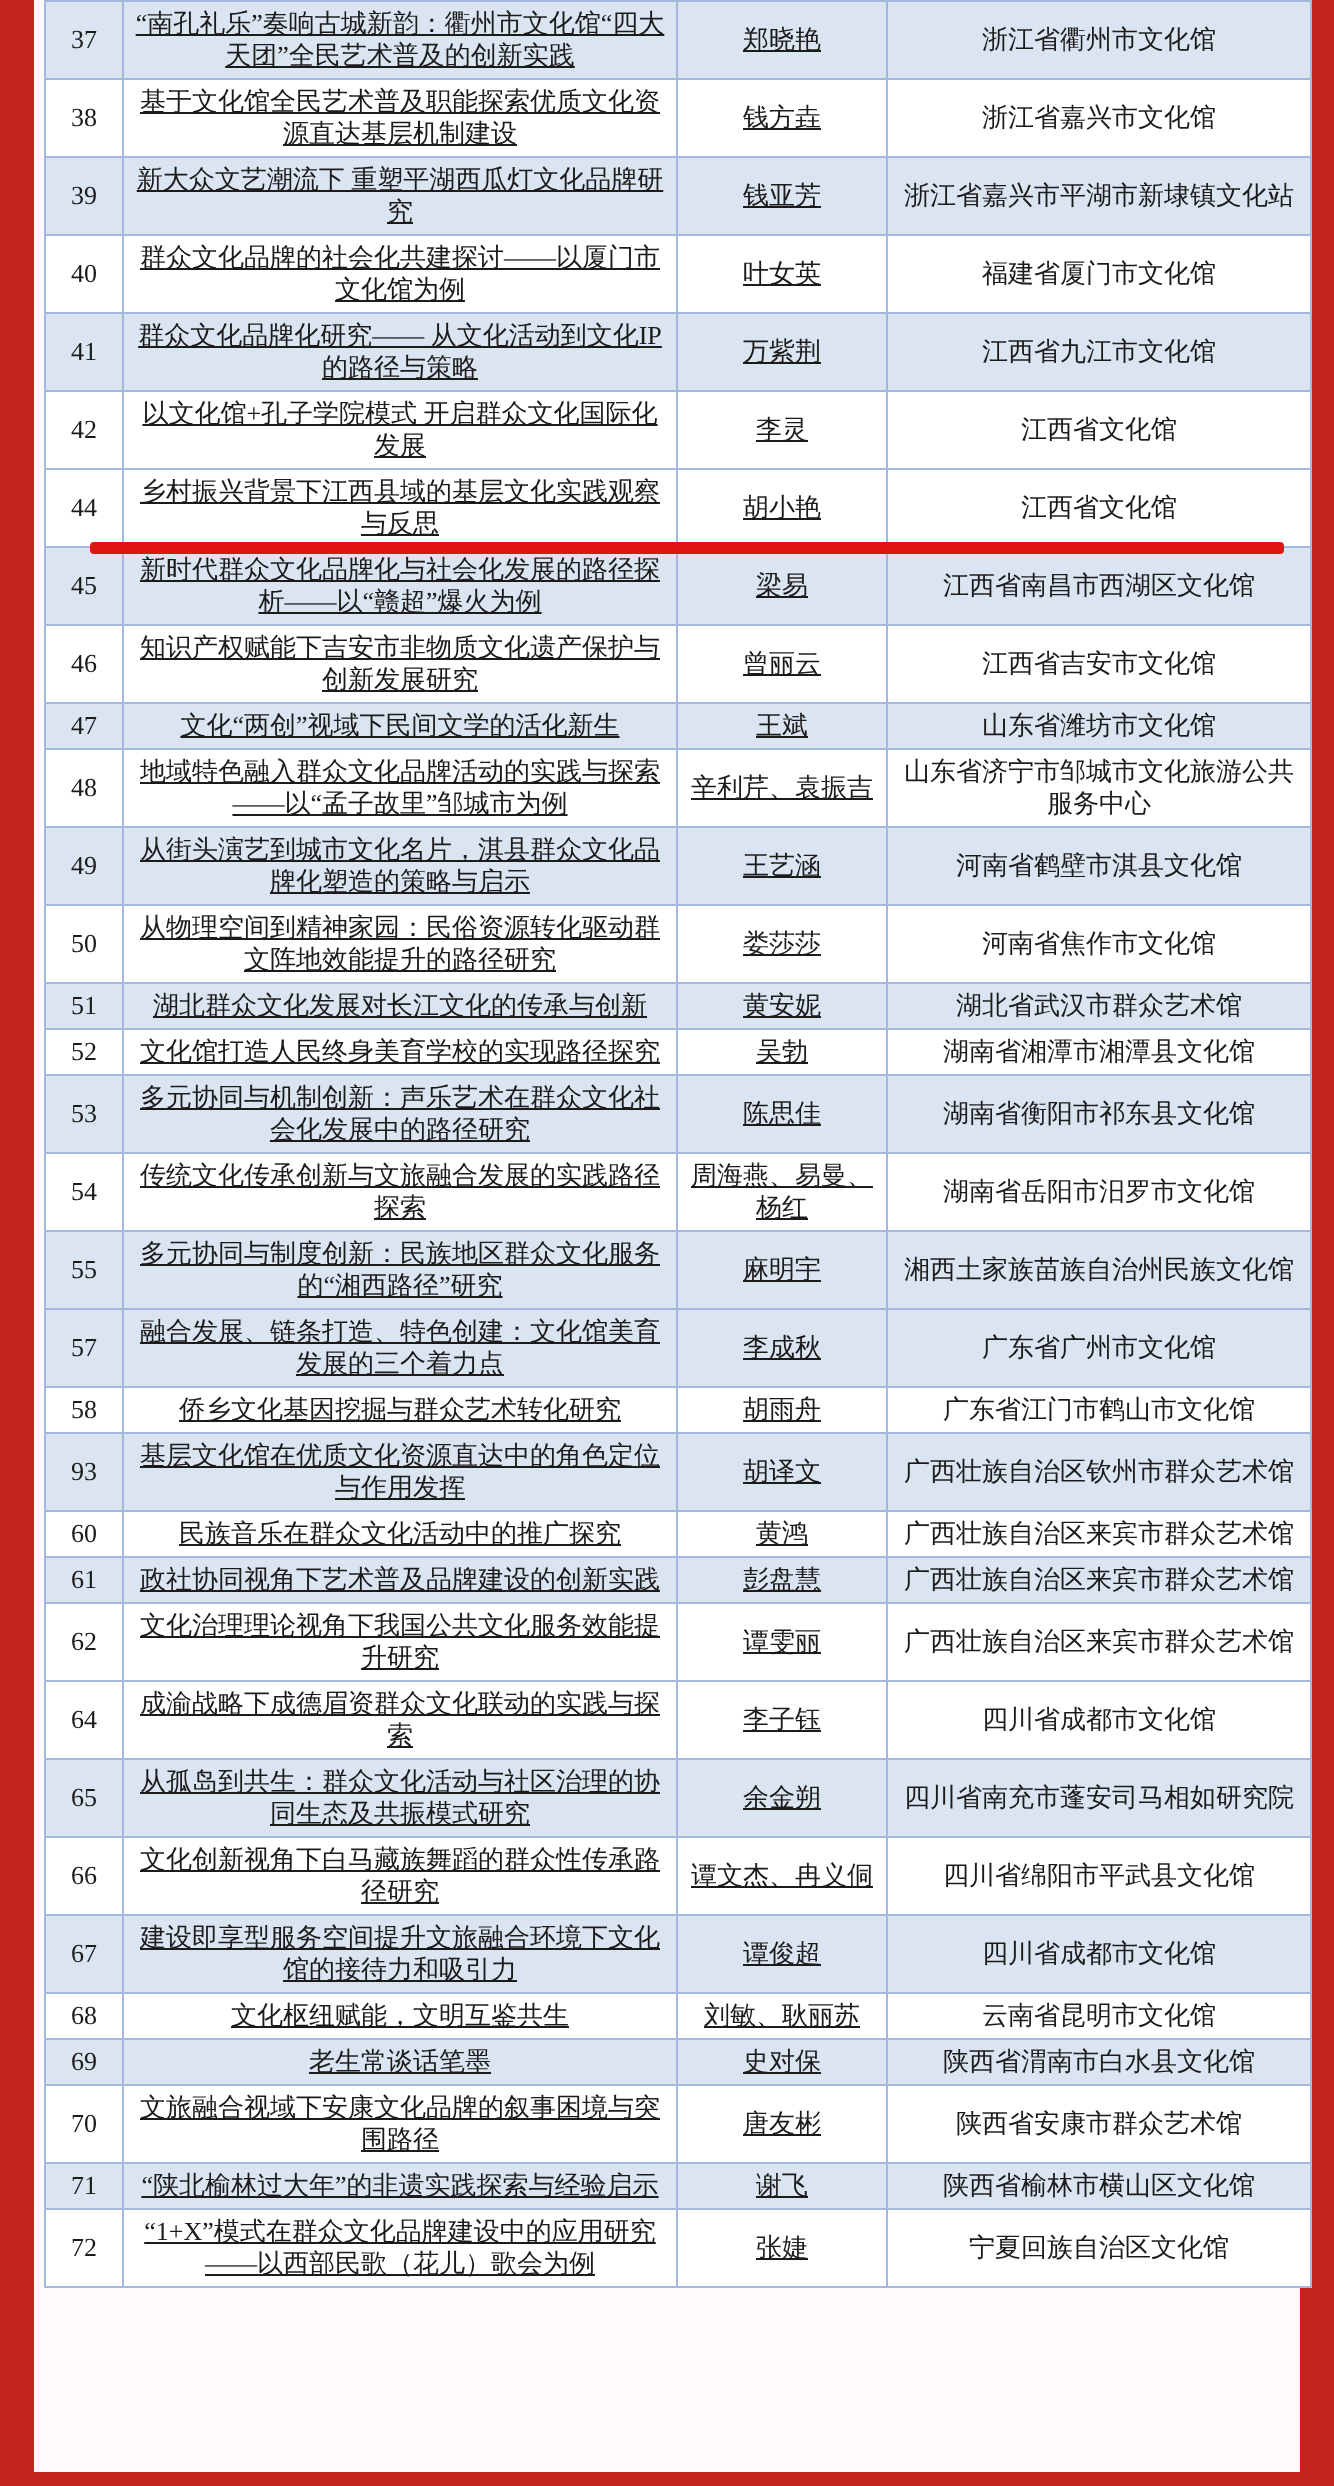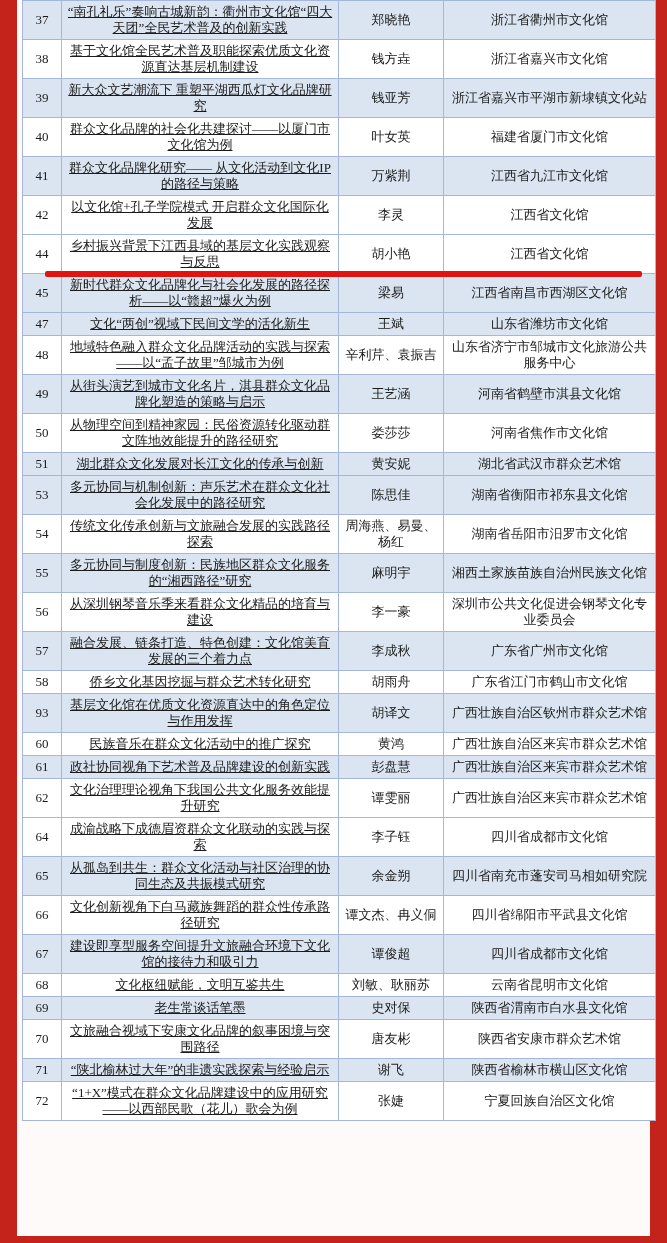--- a/index.html
+++ b/index.html
@@ -31,21 +31,21 @@
   }
   table.papers td {
     border: 1px solid #a3b8da;
     text-align: center;
     vertical-align: middle;
     padding: 3px 4px;
     word-break: break-all;
   }
   td.col-no    { width: 30px;  font-family: "Liberation Serif", serif; }
   td.col-title { width: 268px; padding: 3px 6px; text-decoration: underline; }
-  td.col-author{ width: 96px;  }
+  td.col-author{ width: 96px; text-decoration: underline;  }
   td.col-org   { width: 203px; }
   tr.shaded td { background: #dbe5f1; }   
   tr.plain  td { background: #ffffff; }
   
   .highlight-underline {
     position: absolute;
     left: 28px;
     width: 597px;
     height: 6px;
     background: #e01410;
@@ -100,20 +100,26 @@
     <td class="col-title">乡村振兴背景下江西县域的基层文化实践观察与反思</td>
     <td class="col-author">胡小艳</td>
     <td class="col-org">江西省文化馆</td>
   </tr>
         <tr class="shaded">
     <td class="col-no">45</td>
     <td class="col-title">新时代群众文化品牌化与社会化发展的路径探析——以“赣超”爆火为例</td>
     <td class="col-author">梁易</td>
     <td class="col-org">江西省南昌市西湖区文化馆</td>
   </tr>
+        <tr class="plain">
+    <td class="col-no">46</td>
+    <td class="col-title">知识产权赋能下吉安市非物质文化遗产保护与创新发展研究</td>
+    <td class="col-author">曾丽云</td>
+    <td class="col-org">江西省吉安市文化馆</td>
+  </tr>
         <tr class="shaded">
     <td class="col-no">47</td>
     <td class="col-title">文化“两创”视域下民间文学的活化新生</td>
     <td class="col-author">王斌</td>
     <td class="col-org">山东省潍坊市文化馆</td>
   </tr>
         <tr class="plain">
     <td class="col-no">48</td>
     <td class="col-title">地域特色融入群众文化品牌活动的实践与探索——以“孟子故里”邹城市为例</td>
     <td class="col-author">辛利芹、袁振吉</td>
@@ -130,43 +136,43 @@
     <td class="col-title">从物理空间到精神家园：民俗资源转化驱动群文阵地效能提升的路径研究</td>
     <td class="col-author">娄莎莎</td>
     <td class="col-org">河南省焦作市文化馆</td>
   </tr>
         <tr class="shaded">
     <td class="col-no">51</td>
     <td class="col-title">湖北群众文化发展对长江文化的传承与创新</td>
     <td class="col-author">黄安妮</td>
     <td class="col-org">湖北省武汉市群众艺术馆</td>
   </tr>
+        <tr class="plain">
+    <td class="col-no">52</td>
+    <td class="col-title">文化馆打造人民终身美育学校的实现路径探究</td>
+    <td class="col-author">吴勃</td>
+    <td class="col-org">湖南省湘潭市湘潭县文化馆</td>
+  </tr>
         <tr class="shaded">
     <td class="col-no">53</td>
     <td class="col-title">多元协同与机制创新：声乐艺术在群众文化社会化发展中的路径研究</td>
     <td class="col-author">陈思佳</td>
     <td class="col-org">湖南省衡阳市祁东县文化馆</td>
   </tr>
         <tr class="plain">
     <td class="col-no">54</td>
     <td class="col-title">传统文化传承创新与文旅融合发展的实践路径探索</td>
     <td class="col-author">周海燕、易曼、杨红</td>
     <td class="col-org">湖南省岳阳市汨罗市文化馆</td>
   </tr>
         <tr class="shaded">
     <td class="col-no">55</td>
     <td class="col-title">多元协同与制度创新：民族地区群众文化服务的“湘西路径”研究</td>
     <td class="col-author">麻明宇</td>
     <td class="col-org">湘西土家族苗族自治州民族文化馆</td>
-  </tr>
-        <tr class="plain">
-    <td class="col-no">56</td>
-    <td class="col-title">从深圳钢琴音乐季来看群众文化精品的培育与建设</td>
-    <td class="col-author">李一豪</td>
-    <td class="col-org">深圳市公共文化促进会钢琴文化专业委员会</td>
   </tr>
         <tr class="shaded">
     <td class="col-no">57</td>
     <td class="col-title">融合发展、链条打造、特色创建：文化馆美育发展的三个着力点</td>
     <td class="col-author">李成秋</td>
     <td class="col-org">广东省广州市文化馆</td>
   </tr>
         <tr class="plain">
     <td class="col-no">58</td>
     <td class="col-title">侨乡文化基因挖掘与群众艺术转化研究</td>

